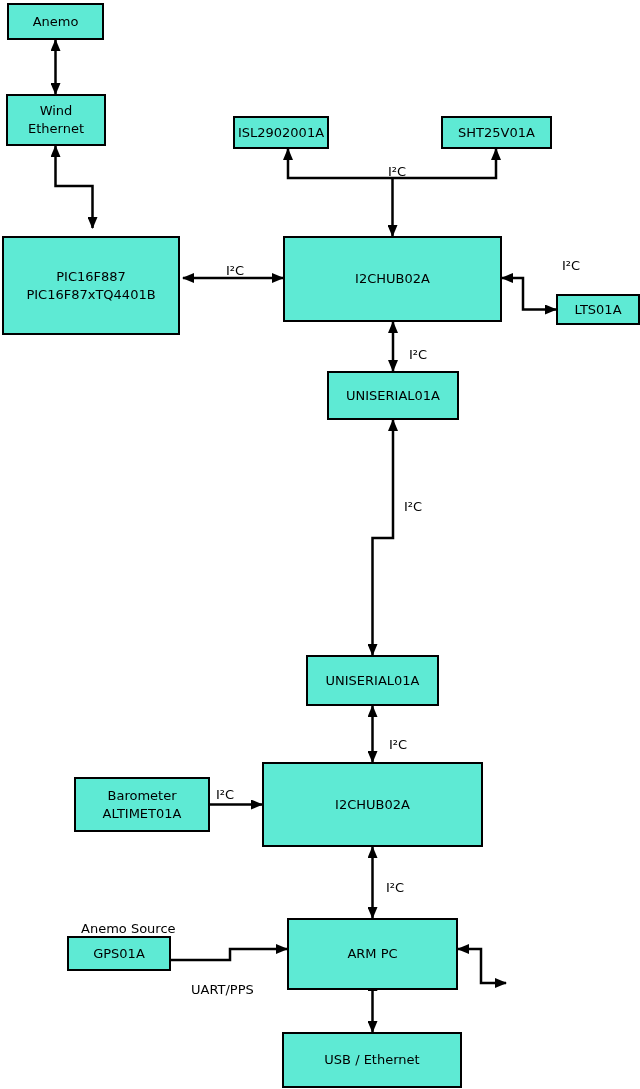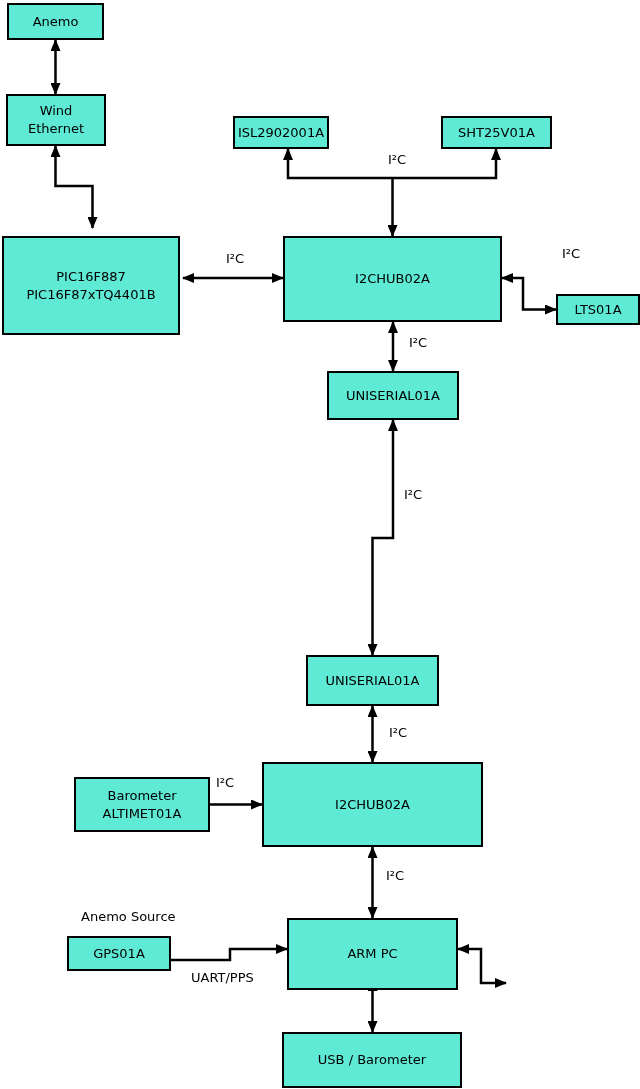--- a/index.html
+++ b/index.html
@@ -30,20 +30,21 @@
     font-size: 13px;
     line-height: 1.35;
     z-index: 2;
   }
   .lbl {
     position: absolute;
     font-size: 13px;
     line-height: 1.15;
     white-space: nowrap;
     z-index: 3;
+    margin-top: 12px;
   }
 </style>
 </head>
 <body>
 
 <div class="canvas">
 
   <svg class="wires" viewBox="0 0 640 1089" xmlns="http://www.w3.org/2000/svg">
     <defs>
       <marker id="ah" viewBox="0 0 12 10" markerUnits="userSpaceOnUse" markerWidth="12" markerHeight="10" refX="11" refY="5" orient="auto-start-reverse">
@@ -118,21 +119,21 @@
   <div class="node" style="left:67px;top:936px;width:104px;height:35px">
     <span>GPS01A</span>
   </div>
 
   <div class="node" style="left:287px;top:918px;width:171px;height:72px">
     <span>ARM PC</span>
   </div>
 
 
   <div class="node" style="left:282px;top:1032px;width:180px;height:56px">
-    <span>USB / Barometer</span>
+    <span>USB / Ethernet</span>
   </div>
 
   <div class="lbl" style="left:388px;top:153px">I²C</div>
   <div class="lbl" style="left:226px;top:252px">I²C</div>
   <div class="lbl" style="left:562px;top:247px">I²C</div>
   <div class="lbl" style="left:409px;top:336px">I²C</div>
   <div class="lbl" style="left:404px;top:488px">I²C</div>
   <div class="lbl" style="left:389px;top:726px">I²C</div>
   <div class="lbl" style="left:216px;top:776px">I²C</div>
   <div class="lbl" style="left:386px;top:869px">I²C</div>

